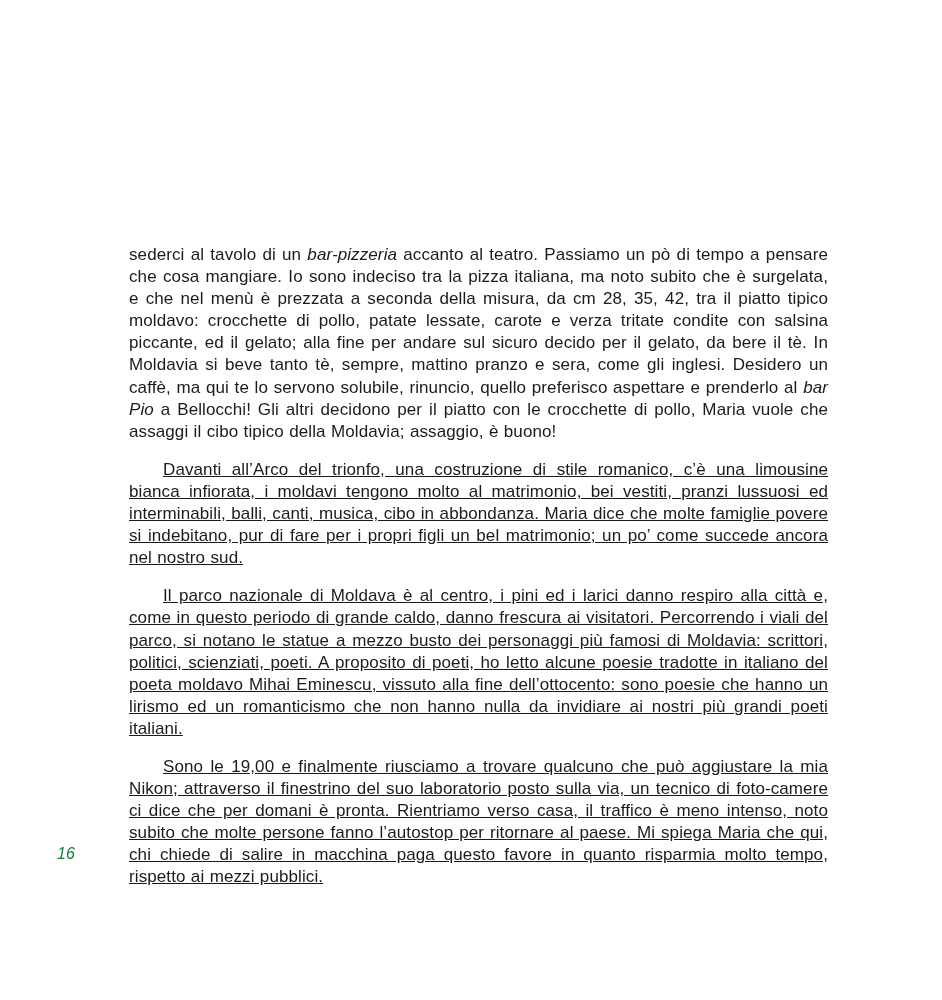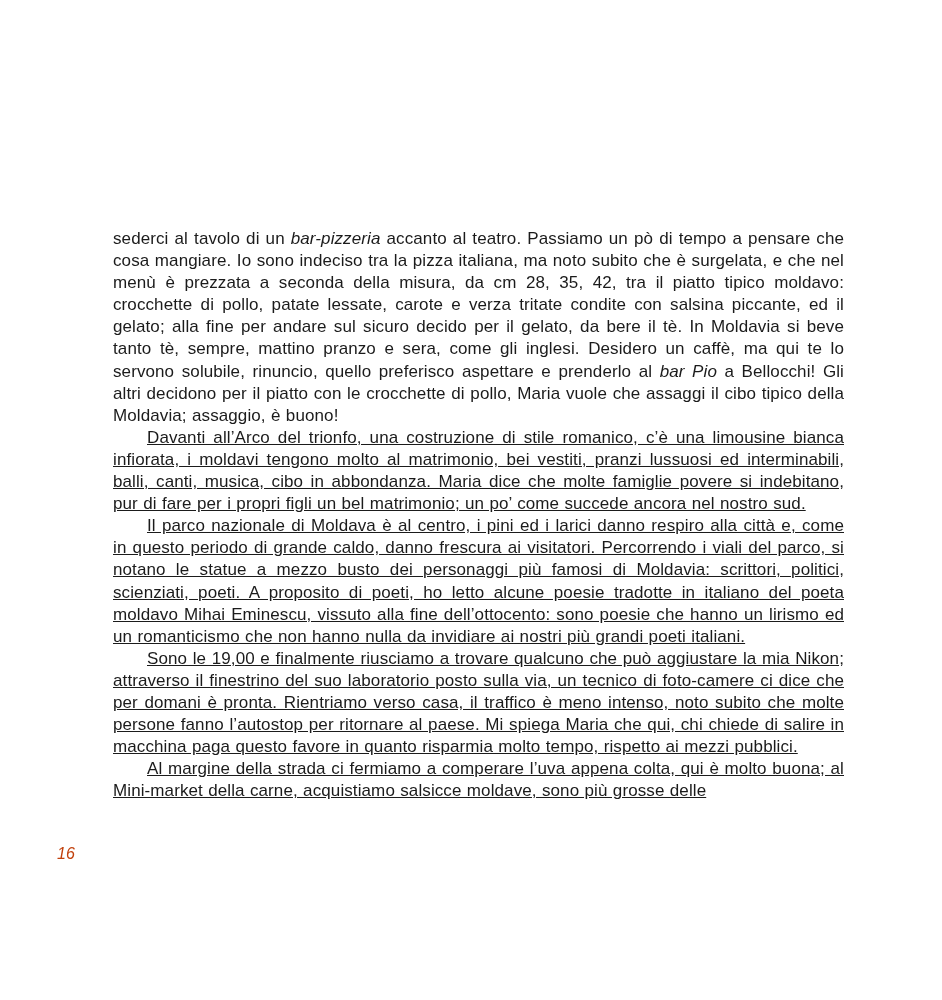--- a/index.html
+++ b/index.html
@@ -20,21 +20,21 @@
     inset: 0;
     background: #ffffff;
   }
   .text-block {
     position: absolute;
     left: 113px;
     top: 228px;
     width: 731px;
   }
   .para {
-    margin: 0;
+    margin: 16px;
     padding: 0;
     font-size: 17px;
     line-height: 22.1px;
     text-align: justify;
     letter-spacing: 0.1px;
     word-spacing: 0.5px;
     hyphens: auto;
     -webkit-hyphens: auto;
   }
   .para.indent {
@@ -44,28 +44,27 @@
   .para em {
     font-style: italic;
   }
   .page-number {
     position: absolute;
     left: 57px;
     top: 843px;
     font-size: 16px;
     font-style: italic;
     line-height: 22px;
-    color: #c2410c;
+    color: #15803d;
   }
 </style>
 </head>
 <body>
 
 <div class="scan-page">
   <div class="text-block">
       <p class="para"><span>sederci al tavolo di un </span><em>bar-pizzeria</em><span> accanto al teatro. Passiamo un pò di tempo a pensare che cosa mangiare. Io sono indeciso tra la pizza italiana, ma noto subito che è surgelata, e che nel menù è prezzata a seconda della misura, da cm 28, 35, 42, tra il piatto tipico moldavo: crocchette di pollo, patate lessate, carote e verza tritate condite con salsina piccante, ed il gelato; alla fine per andare sul sicuro decido per il gelato, da bere il tè. In Moldavia si beve tanto tè, sempre, mattino pranzo e sera, come gli inglesi. Desidero un caffè, ma qui te lo servono solubile, rinuncio, quello preferisco aspettare e prenderlo al </span><em>bar Pio</em><span> a Bellocchi! Gli altri decidono per il piatto con le crocchette di pollo, Maria vuole che assaggi il cibo tipico della Moldavia; assaggio, è buono!</span></p>
       <p class="para indent"><span>Davanti all’Arco del trionfo, una costruzione di stile romanico, c’è una limousine bianca infiorata, i moldavi tengono molto al matrimonio, bei vestiti, pranzi lussuosi ed interminabili, balli, canti, musica, cibo in abbondanza. Maria dice che molte famiglie povere si indebitano, pur di fare per i propri figli un bel matrimonio; un po’ come succede ancora nel nostro sud.</span></p>
       <p class="para indent"><span>Il parco nazionale di Moldava è al centro, i pini ed i larici danno respiro alla città e, come in questo periodo di grande caldo, danno frescura ai visitatori. Percorrendo i viali del parco, si notano le statue a mezzo busto dei personaggi più famosi di Moldavia: scrittori, politici, scienziati, poeti. A proposito di poeti, ho letto alcune poesie tradotte in italiano del poeta moldavo Mihai Eminescu, vissuto alla fine dell’ottocento: sono poesie che hanno un lirismo ed un romanticismo che non hanno nulla da invidiare ai nostri più grandi poeti italiani.</span></p>
       <p class="para indent"><span>Sono le 19,00 e finalmente riusciamo a trovare qualcuno che può aggiustare la mia Nikon; attraverso il finestrino del suo laboratorio posto sulla via, un tecnico di foto-camere ci dice che per domani è pronta. Rientriamo verso casa, il traffico è meno intenso, noto subito che molte persone fanno l’autostop per ritornare al paese. Mi spiega Maria che qui, chi chiede di salire in macchina paga questo favore in quanto risparmia molto tempo, rispetto ai mezzi pubblici.</span></p>
-      <p class="para indent"><span>Al margine della strada ci fermiamo a comperare l’uva appena colta, qui è molto buona; al Mini-market della carne, acquistiamo salsicce moldave, sono più grosse delle</span></p>
     </div>
   <div class="page-number">16</div>
 </div>
 
 </body></html>

